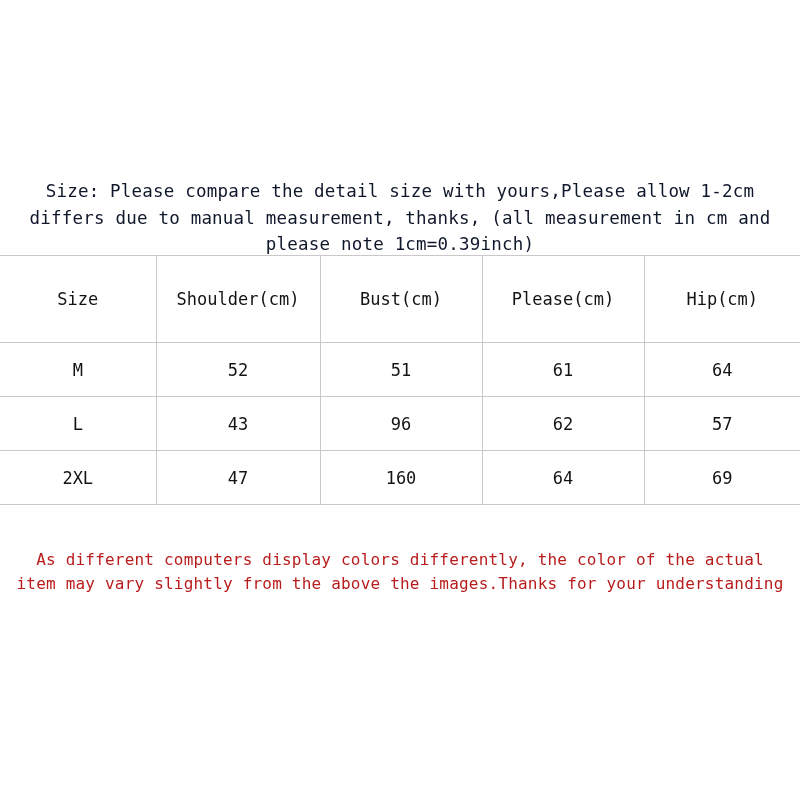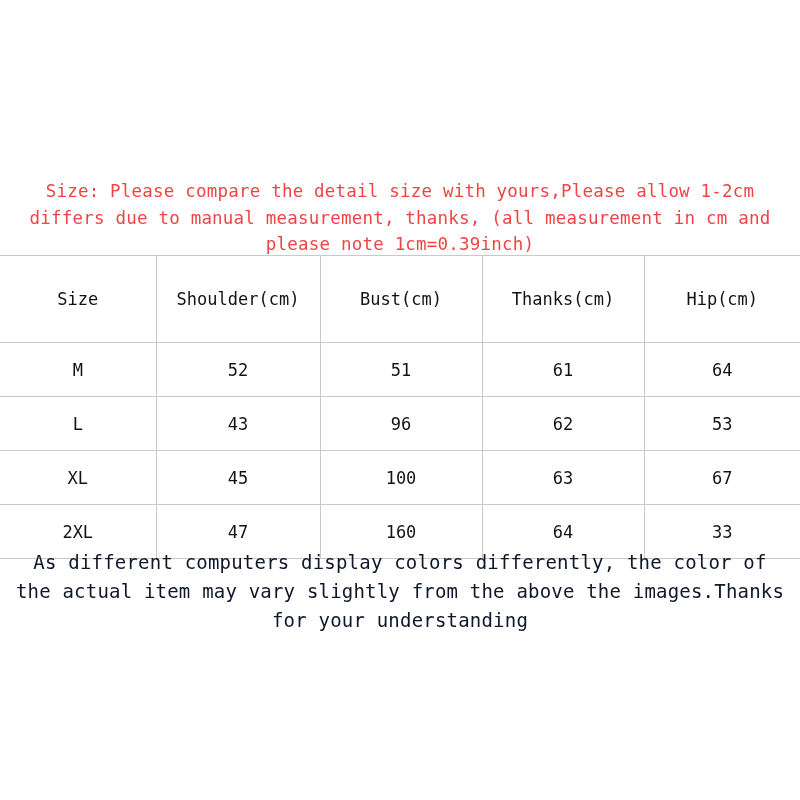--- a/index.html
+++ b/index.html
@@ -25,21 +25,21 @@
   }
   .note-top {
     position: absolute;
     left: 14px;
     top: 178px;
     width: 772px;
     text-align: center;
     font-size: 17.5px;
     line-height: 1.52;
     letter-spacing: 0.2px;
-    color: #ef4444;
+    color: #0f172a;
   }
   .size-table {
     position: absolute;
     left: 0px;
     top: 255px;
     width: 800px;
     border-collapse: collapse;
     table-layout: fixed;
   }
   .size-table th,
@@ -72,24 +72,24 @@
   .size-table tr td:last-child,
   .size-table tr th:last-child {
     border-right: none;
   }
   .note-bottom {
     position: absolute;
     left: 14px;
     top: 548px;
     width: 772px;
     text-align: center;
-    font-size: 19px;
+    font-size: 16px;
     line-height: 1.52;
     letter-spacing: 0.2px;
-    color: #0f172a;
+    color: #b91c1c;
   }
 </style>
 </head>
 <body>
 
 <div class="sheet">
 
   <div class="note-top">Size: Please compare the detail size with yours,Please allow 1-2cm differs due to manual measurement, thanks, (all measurement in cm and please note 1cm=0.39inch)</div>
 
   <table class="size-table">
@@ -98,51 +98,44 @@
       <col class="c-sh">
       <col class="c-bu">
       <col class="c-sl">
       <col class="c-hi">
     </colgroup>
     <thead>
       <tr>
         <th>Size</th>
         <th>Shoulder(cm)</th>
         <th>Bust(cm)</th>
-        <th>Thanks(cm)</th>
+        <th>Please(cm)</th>
         <th>Hip(cm)</th>
       </tr>
     </thead>
     <tbody>
       <tr>
         <td>M</td>
         <td>52</td>
         <td>51</td>
         <td>61</td>
         <td>64</td>
       </tr>
       <tr>
         <td>L</td>
         <td>43</td>
         <td>96</td>
         <td>62</td>
-        <td>53</td>
-      </tr>
-      <tr>
-        <td>XL</td>
-        <td>45</td>
-        <td>100</td>
-        <td>63</td>
-        <td>67</td>
+        <td>57</td>
       </tr>
       <tr>
         <td>2XL</td>
         <td>47</td>
         <td>160</td>
         <td>64</td>
-        <td>33</td>
+        <td>69</td>
       </tr>
     </tbody>
   </table>
 
   <div class="note-bottom">As different computers display colors differently, the color of the actual item may vary slightly from the above the images.Thanks for your understanding</div>
 
 </div>
 
 </body></html>

